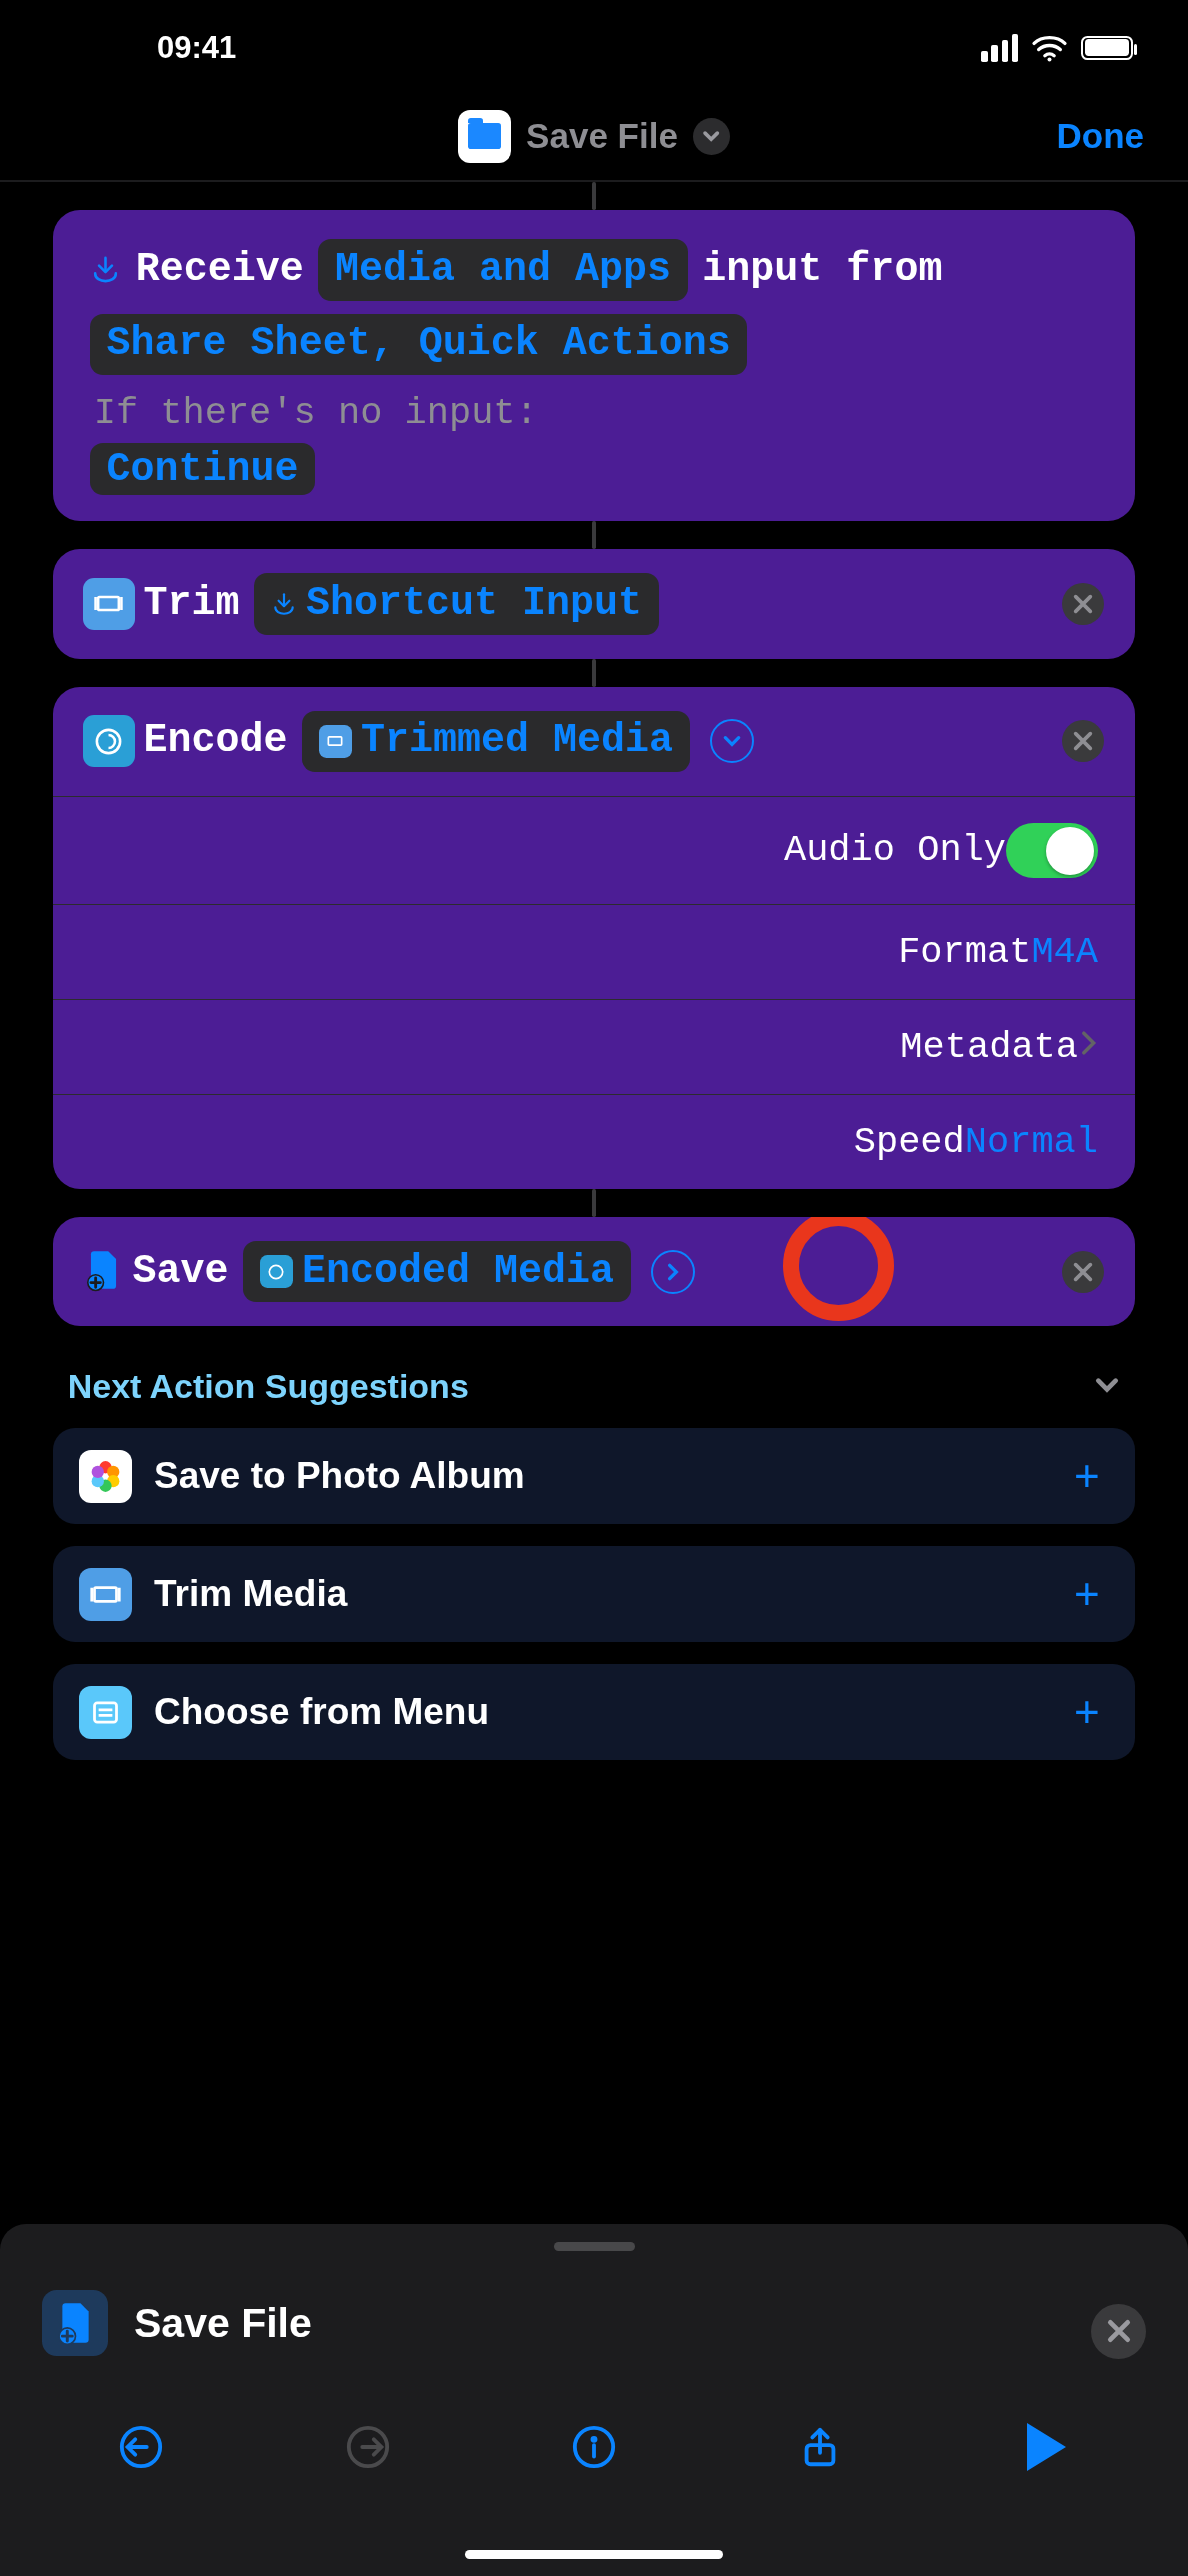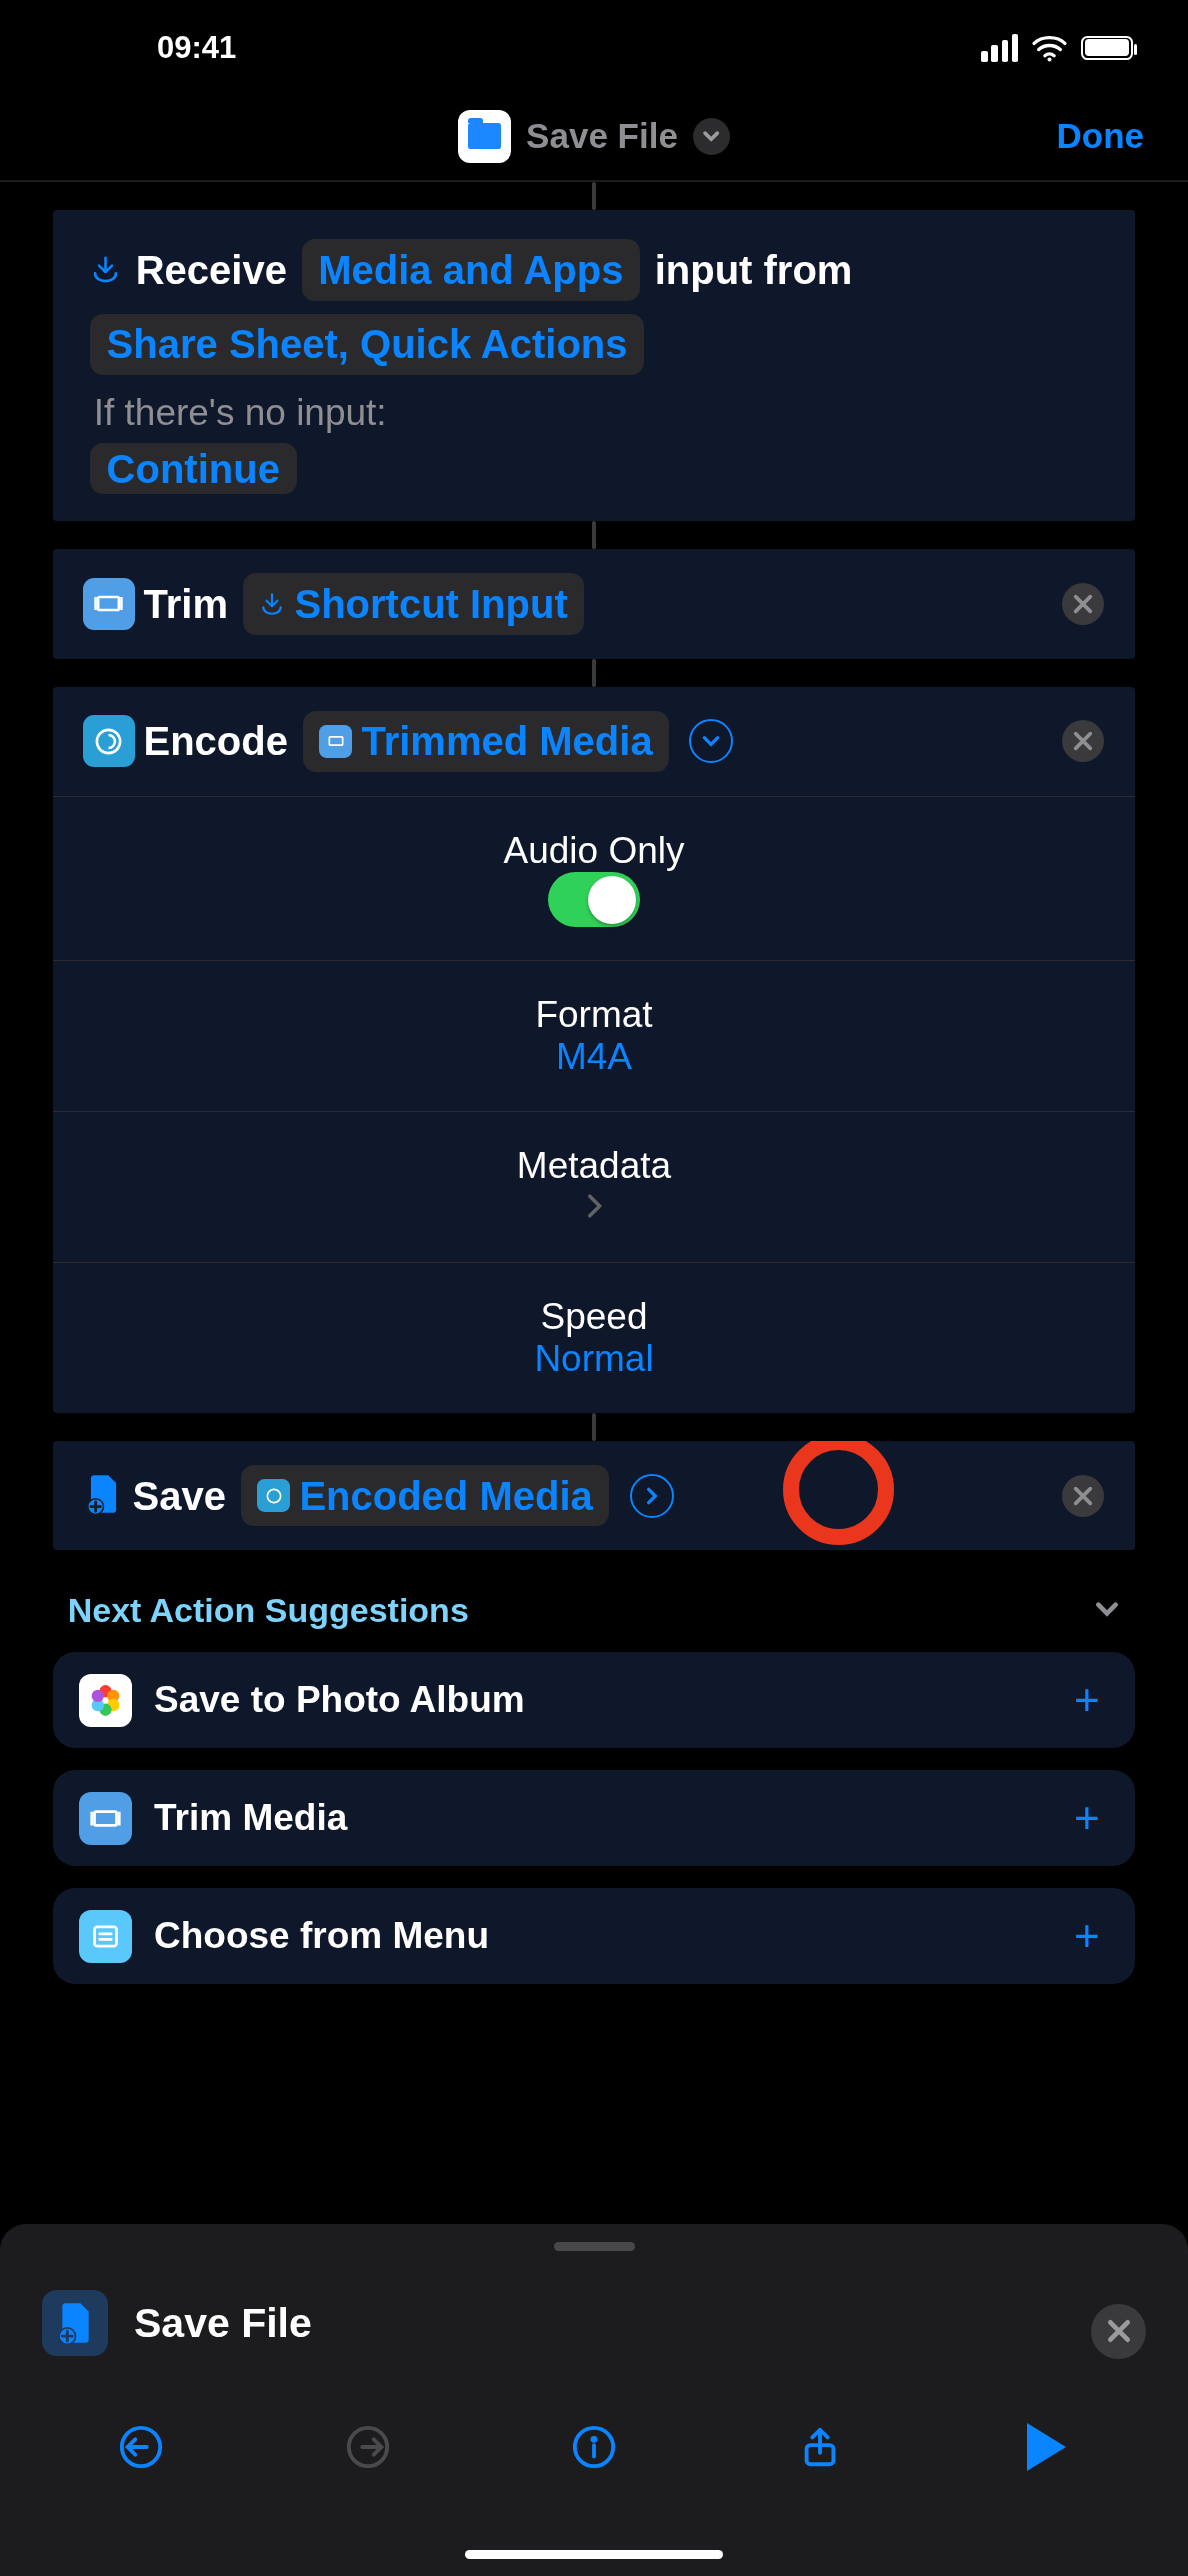--- a/index.html
+++ b/index.html
@@ -64,23 +64,24 @@
     color:#0a84ff; font-size:35px; font-weight:600;
   }
 
   .divider { height:1.8px; background:#1c1c1e; }
   .connector { width:3.7px; height:28px; background:#3a3a3c; margin:0 auto; border-radius:1.8px;}
 
   .content { padding: 0 53px; }
 
   
   .card {
-    background:#0f172a;
-    border-radius:4px;
+    background:#4c1d95;
+    border-radius:27px;
     overflow:hidden;
+    font-family:Liberation Mono, monospace;
   }
   .card-pad { padding: 29.5px 37px; }
 
   .action-header {
     display:flex; align-items:center; gap:9px;
     padding: 26px 29.5px;
     position:relative;
   }
   .action-header.smallpad { padding:24px 29.5px; }
 
@@ -132,24 +133,23 @@
     width:44px;height:44px;border:2.8px solid #0a84ff;border-radius:50%;
     display:inline-flex;align-items:center;justify-content:center;
     color:#0a84ff;
     flex-shrink:0;
     margin-left:5.5px;
   }
 
   
   .row {
     display:flex; align-items:center; justify-content:flex-end;
-    padding: 33px 37px;
+    padding: 26px 37px;
     border-top:0.9px solid #2c2c2e;
     font-size:37px;
-    flex-direction:column;
   }
   .row:first-of-type{ border-top:0.9px solid #2c2c2e;}
   .row-label { color:#fff; }
   .row-value { color:#0a84ff; }
   .row-chev { color:#636366; }
 
   .toggle {
     width:92px; height:55px; border-radius:37px; background:#30d158;
     position:relative;
   }

